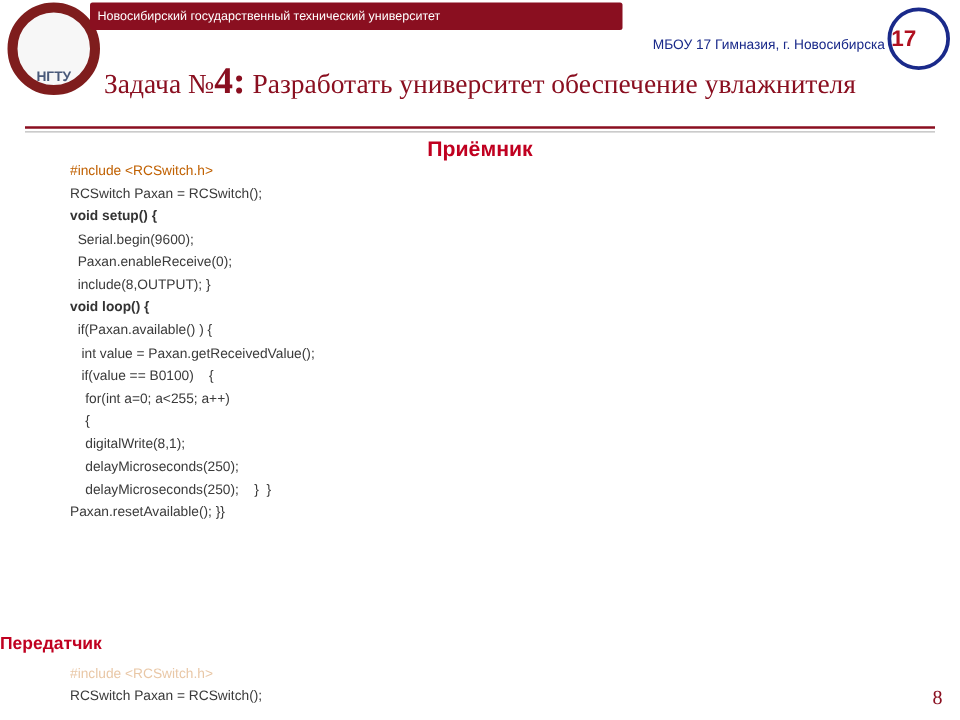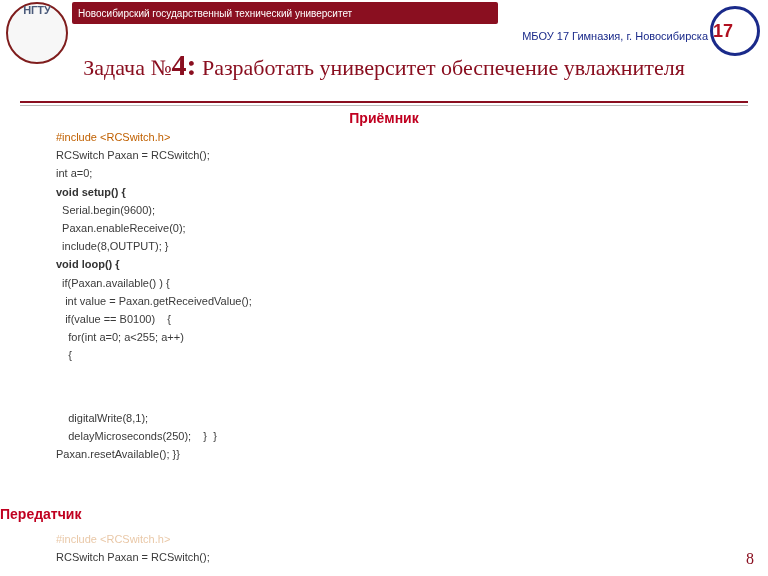--- a/index.html
+++ b/index.html
@@ -1,25 +1,25 @@
 <!DOCTYPE html>
 <html><head>
 <meta charset="utf-8">
 <style>
   html,body{margin:0;padding:0;width:768px;height:576px;font-family:Arial,sans-serif;background:#fff;overflow:hidden}
   .topbar{background:#8a0f20;height:22px;width:420px;position:absolute;top:2px;left:72px;color:#fff;font-size:10px;display:flex;align-items:center;padding-left:6px;border-radius:2px}
-  .logo{position:absolute;left:6px;top:2px;width:58px;height:58px;border:2px solid #7f1d1d;border-radius:50%;background:#f7f7f7;display:flex;align-items:flex-start;justify-content:center;font-size:11px;font-weight:bold;color:#4a5a7a}
+  .logo{position:absolute;left:6px;top:2px;width:58px;height:58px;border:8px solid #7f1d1d;border-radius:50%;background:#f7f7f7;display:flex;align-items:flex-end;justify-content:center;font-size:11px;font-weight:bold;color:#4a5a7a}
   .logo2{position:absolute;right:8px;top:6px;width:44px;height:44px;border:3px solid #1a2a8a;border-radius:50%;background:#fff;display:flex;align-items:center;justify-content:flex-start}
   .logo2 span{color:#b01020;font-size:18px;font-weight:bold}
   .subline{position:absolute;top:30px;right:60px;color:#1a2a8a;font-size:11px}
   .title{position:absolute;top:48px;left:0;right:0;text-align:center;color:#8a0f20;font-family:"Times New Roman",serif;font-size:22px}
   .title .big{font-size:30px;font-weight:bold}
   .hr1{position:absolute;top:101px;left:20px;right:20px;height:2px;background:#8a0f20}
   .hr2{position:absolute;top:105px;left:20px;right:20px;height:1px;background:#bbb}
-  .section1{position:absolute;top:110px;left:0;right:0;text-align:center;color:#c00020;font-weight:bold;font-size:14px}
+  .section1{position:absolute;top:110px;left:0;right:0;text-align:center;color:#c00020;font-weight:bold;font-size:17px}
   .code{position:absolute;top:128px;left:56px;font-size:11px;line-height:18.2px;color:#3a3a3a}
   .code .inc{color:#c06000}
   .code .bold{font-weight:bold;color:#333}
   .section2{position:absolute;top:506px;left:0;right:0;color:#c00020;font-weight:bold;font-size:14px}
   .code2{position:absolute;top:530px;left:56px;font-size:11px;line-height:18.2px;color:#3a3a3a}
   .code2 .inc{color:#c06000;opacity:0.35}
   .pagenum{position:absolute;bottom:8px;right:14px;color:#8a0f20;font-size:16px;font-family:"Times New Roman",serif}
 </style>
 </head>
 <body>
@@ -39,32 +39,32 @@
   <span>Задача №</span><span class="big">4:</span><span> Разработать университет обеспечение увлажнителя</span>
 </div>
 <div class="hr1"></div>
 <div class="hr2"></div>
 
 <div class="section1">Приёмник</div>
 
 <div class="code">
   <div class="inc" style="white-space: pre;">#include &lt;RCSwitch.h&gt;</div>
   <div style="white-space: pre;">RCSwitch Paxan = RCSwitch();</div>
-  <div style="white-space: pre;">int a=0;</div>
   <div class="bold" style="white-space: pre;">void setup() {</div>
   <div style="white-space: pre;">  Serial.begin(9600);</div>
   <div style="white-space: pre;">  Paxan.enableReceive(0);</div>
   <div style="white-space: pre;">  include(8,OUTPUT); }</div>
   <div class="bold" style="white-space: pre;">void loop() {</div>
   <div style="white-space: pre;">  if(Paxan.available() ) {</div>
   <div style="white-space: pre;">   int value = Paxan.getReceivedValue();</div>
   <div style="white-space: pre;">   if(value == B0100)    {</div>
   <div style="white-space: pre;">    for(int a=0; a&lt;255; a++)</div>
   <div style="white-space: pre;">    {</div>
-  <div style="white-space: pre; margin-top: 44px;">    digitalWrite(8,1);</div>
+  <div style="white-space: pre;">    digitalWrite(8,1);</div>
+  <div style="white-space: pre;">    delayMicroseconds(250);</div>
   <div style="white-space: pre;">    delayMicroseconds(250);    }  }</div>
   <div style="white-space: pre;">Paxan.resetAvailable(); }}</div>
 </div>
 
 <div class="section2">Передатчик</div>
 
 <div class="code2">
   <div class="inc" style="white-space: pre;">#include &lt;RCSwitch.h&gt;</div>
   <div style="white-space: pre;">RCSwitch Paxan = RCSwitch();</div>
 </div>

